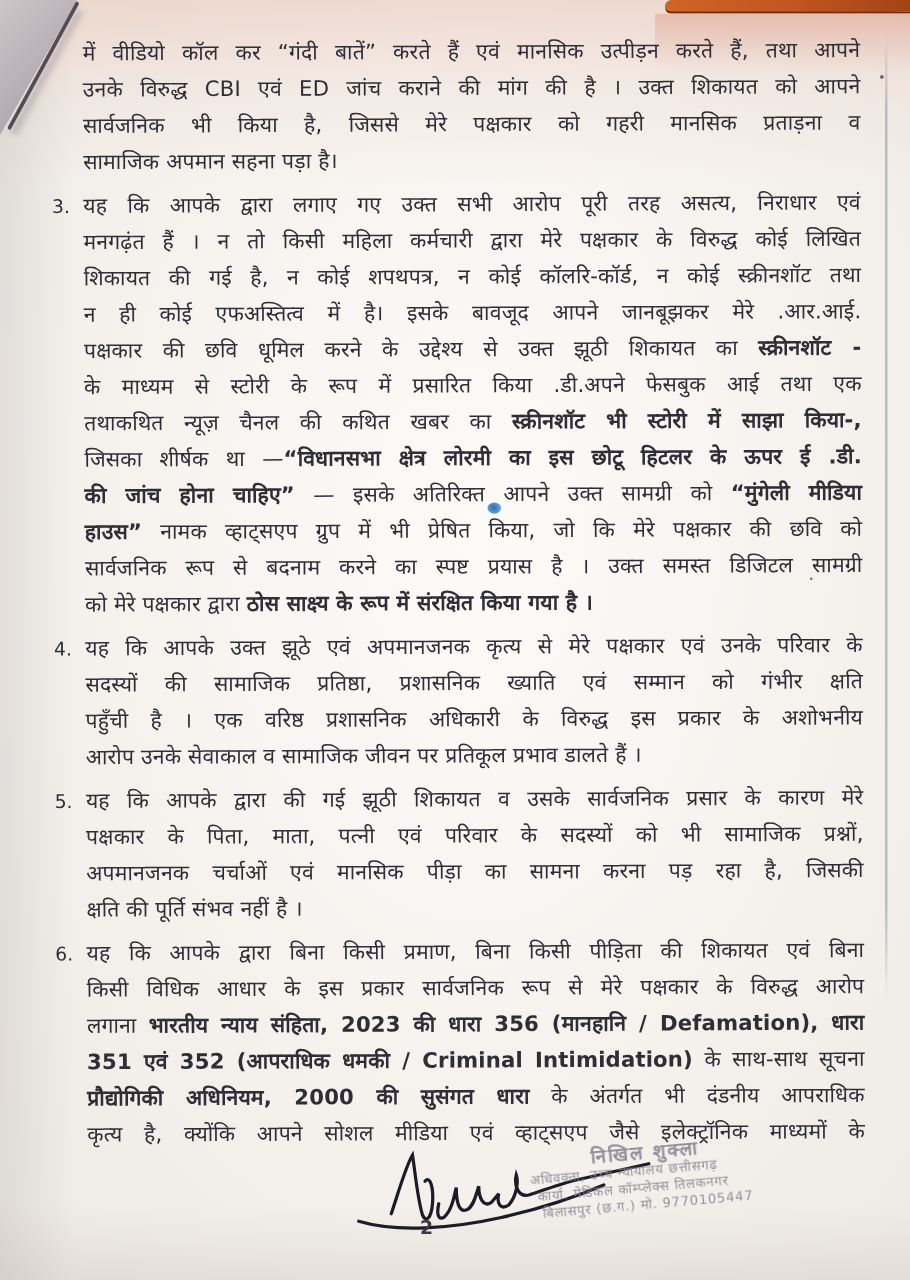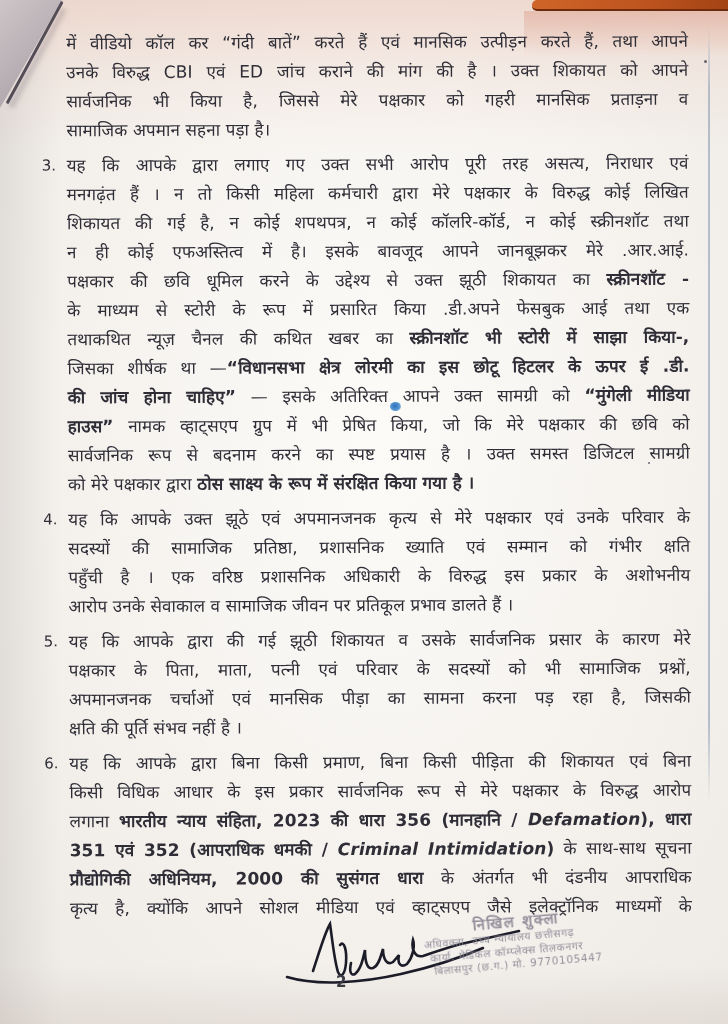--- a/index.html
+++ b/index.html
@@ -45,21 +45,21 @@
     background:linear-gradient(180deg, rgba(160,172,190,0) 0%, rgba(160,172,190,0.75) 8%, rgba(160,172,190,0.75) 90%, rgba(160,172,190,0) 100%);}
   .speck{position:absolute;border-radius:50%;background:#6a6670;}
 
   
   #text-block{position:absolute;left:45px;top:28px;width:645px;transform:rotate(-0.25deg);}
   .para{position:relative;margin:0 0 6px 23px;width:622px;}
   .pnum{position:absolute;left:-25px;top:0;font-size:15px;line-height:29px;}
   .line{line-height:29px;font-size:17px;text-align:justify;text-align-last:justify;white-space:normal;letter-spacing:0.1px;}
   .line.nojust{text-align-last:left;}
   .bold{font-weight:bold;}
-  .ital{font-style:italic;}
+  .ital{}
 
   
   .blue-dot{position:absolute;left:390px;top:402px;width:11px;height:9px;border-radius:50%;
     background:radial-gradient(circle at 45% 45%, #2f6fb8 0%, #5b9bd5 60%, rgba(91,155,213,0.2) 100%);}
 
   
   #sign-area{position:absolute;left:0;top:905px;width:728px;height:119px;}
   .signature-svg{position:absolute;left:283px;top:14px;}
   .stamp{position:absolute;left:420px;top:16px;width:300px;
     transform:rotate(-5deg);transform-origin:left top;

